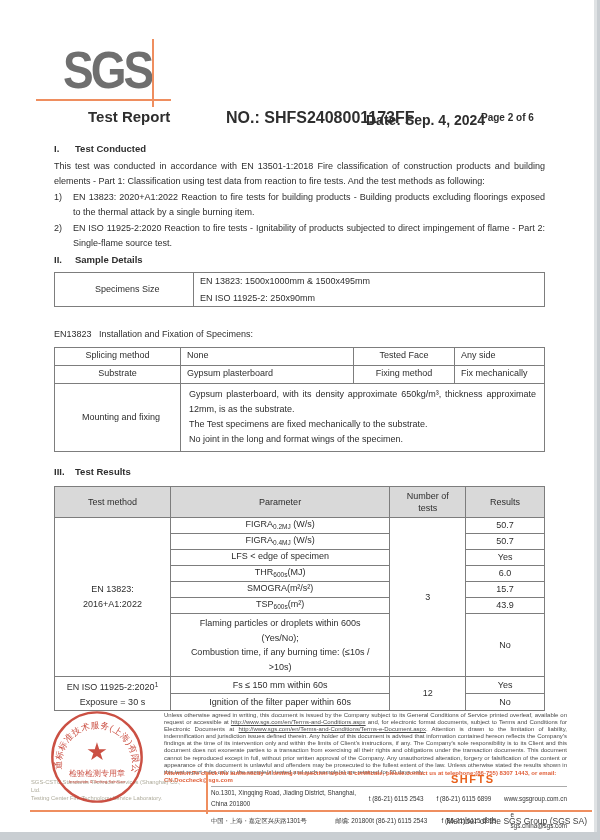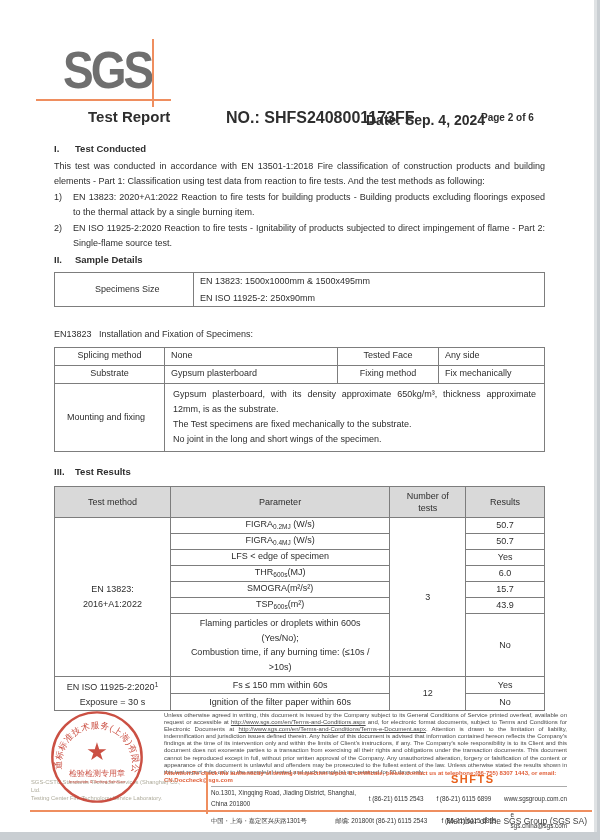--- a/index.html
+++ b/index.html
@@ -26,21 +26,21 @@
   td{border:1px solid #7d7d7d;padding:0 6px;vertical-align:middle;}
   .spec-table{margin-top:5px;}
   .spec-table .lbl{width:92px;text-align:left;padding-left:40px;}
   .spec-table .val div{line-height:16.5px;}
   .install-label{margin-top:20px;white-space:pre-wrap;}
   .fix-table{margin-top:4px;}
   .fix-table td{height:17px;}
   .fix-table .c1{width:85px;text-align:center;}
   .fix-table .c2{width:160px;}
   .fix-table .c3{width:88px;text-align:center;}
-  .fix-table .mount-lbl{text-align:left;line-height:15px;padding:0 12px;}
+  .fix-table .mount-lbl{text-align:right;line-height:15px;padding:0 20px;}
   .fix-table .mount-val{padding:3px 8px;line-height:15.3px;height:auto;}
   .fix-table .mount-val .j{text-align:justify;}
   .res-table{margin-top:7px;}
   .res-table td{text-align:center;height:15px;line-height:13px;}
   .res-table .hd{background:#d9d9d9;height:30px;line-height:12px;}
   .res-table .c-method{width:113px;}
   .res-table .c-param{width:238px;}
   .res-table .c-tests{width:60px;padding:0 10px;}
   .res-table .c-results{width:74px;}
   .res-table .method{line-height:15px;}
@@ -129,21 +129,21 @@
         <td class="c1">Substrate</td>
         <td class="c2">Gypsum plasterboard</td>
         <td class="c3">Fixing method</td>
         <td>Fix mechanically</td>
       </tr>
       <tr>
         <td class="c1 mount-lbl">Mounting and fixing</td>
         <td class="mount-val" colspan="3">
           <div class="j">Gypsum plasterboard, with its density approximate 650kg/m³, thickness approximate 12mm, is as the substrate.</div>
           <div>The Test specimens are fixed mechanically to the substrate.</div>
-          <div>No joint in the long and short wings of the specimen.</div>
+          <div>No joint in the long and format wings of the specimen.</div>
         </td>
       </tr>
     </tbody>
       </table>
 
     <div class="sec-head" style="margin-top:12px;">
       <span class="num">III.</span>
       <span>Test Results</span>
     </div>
 

